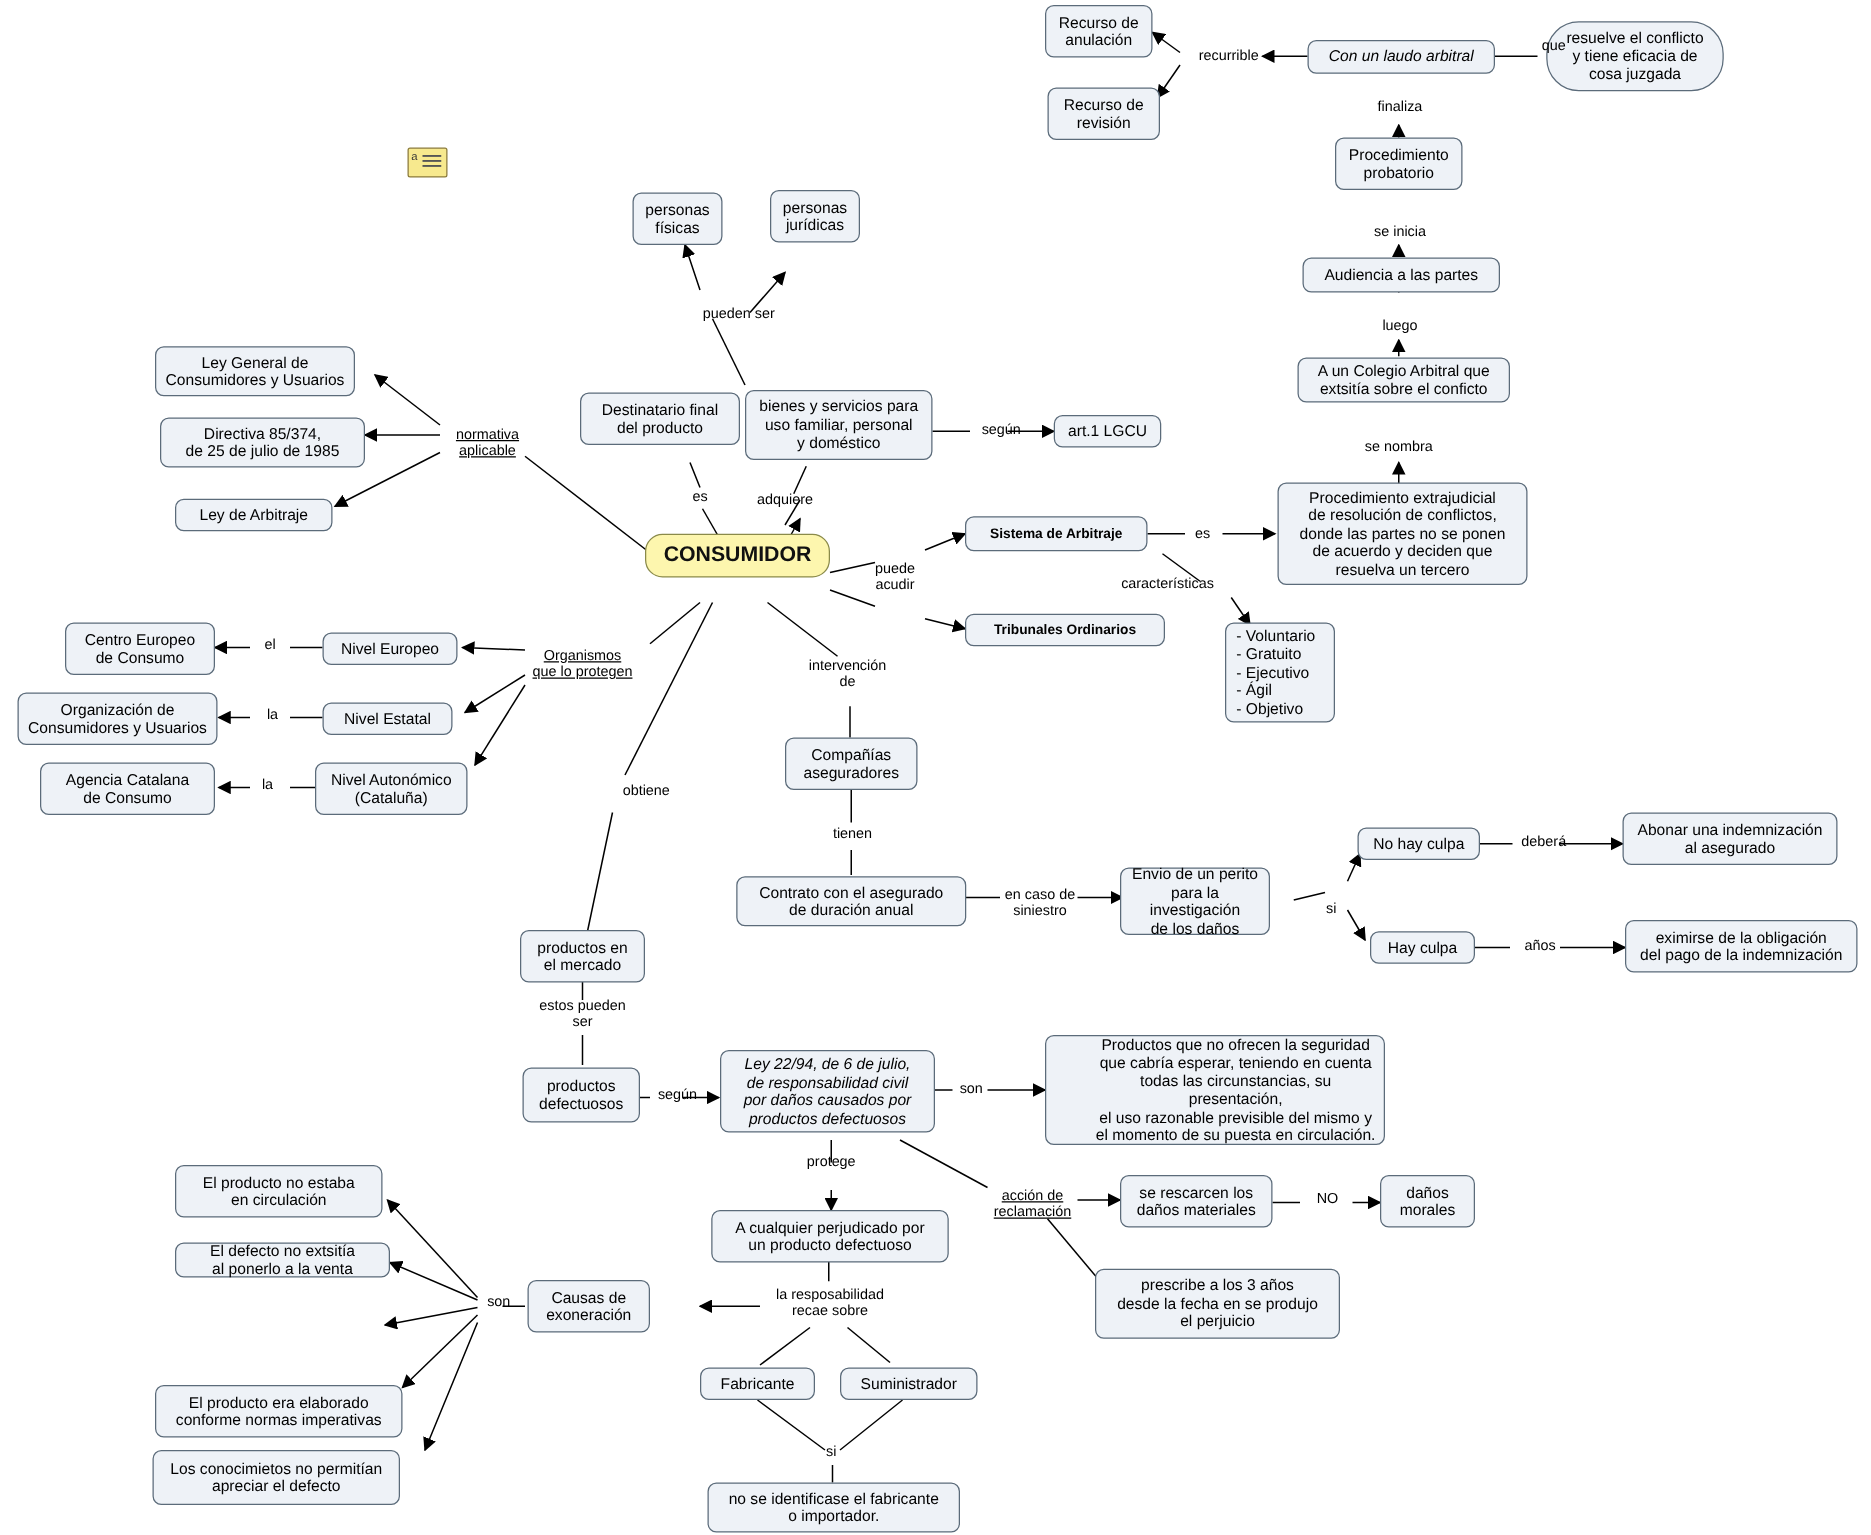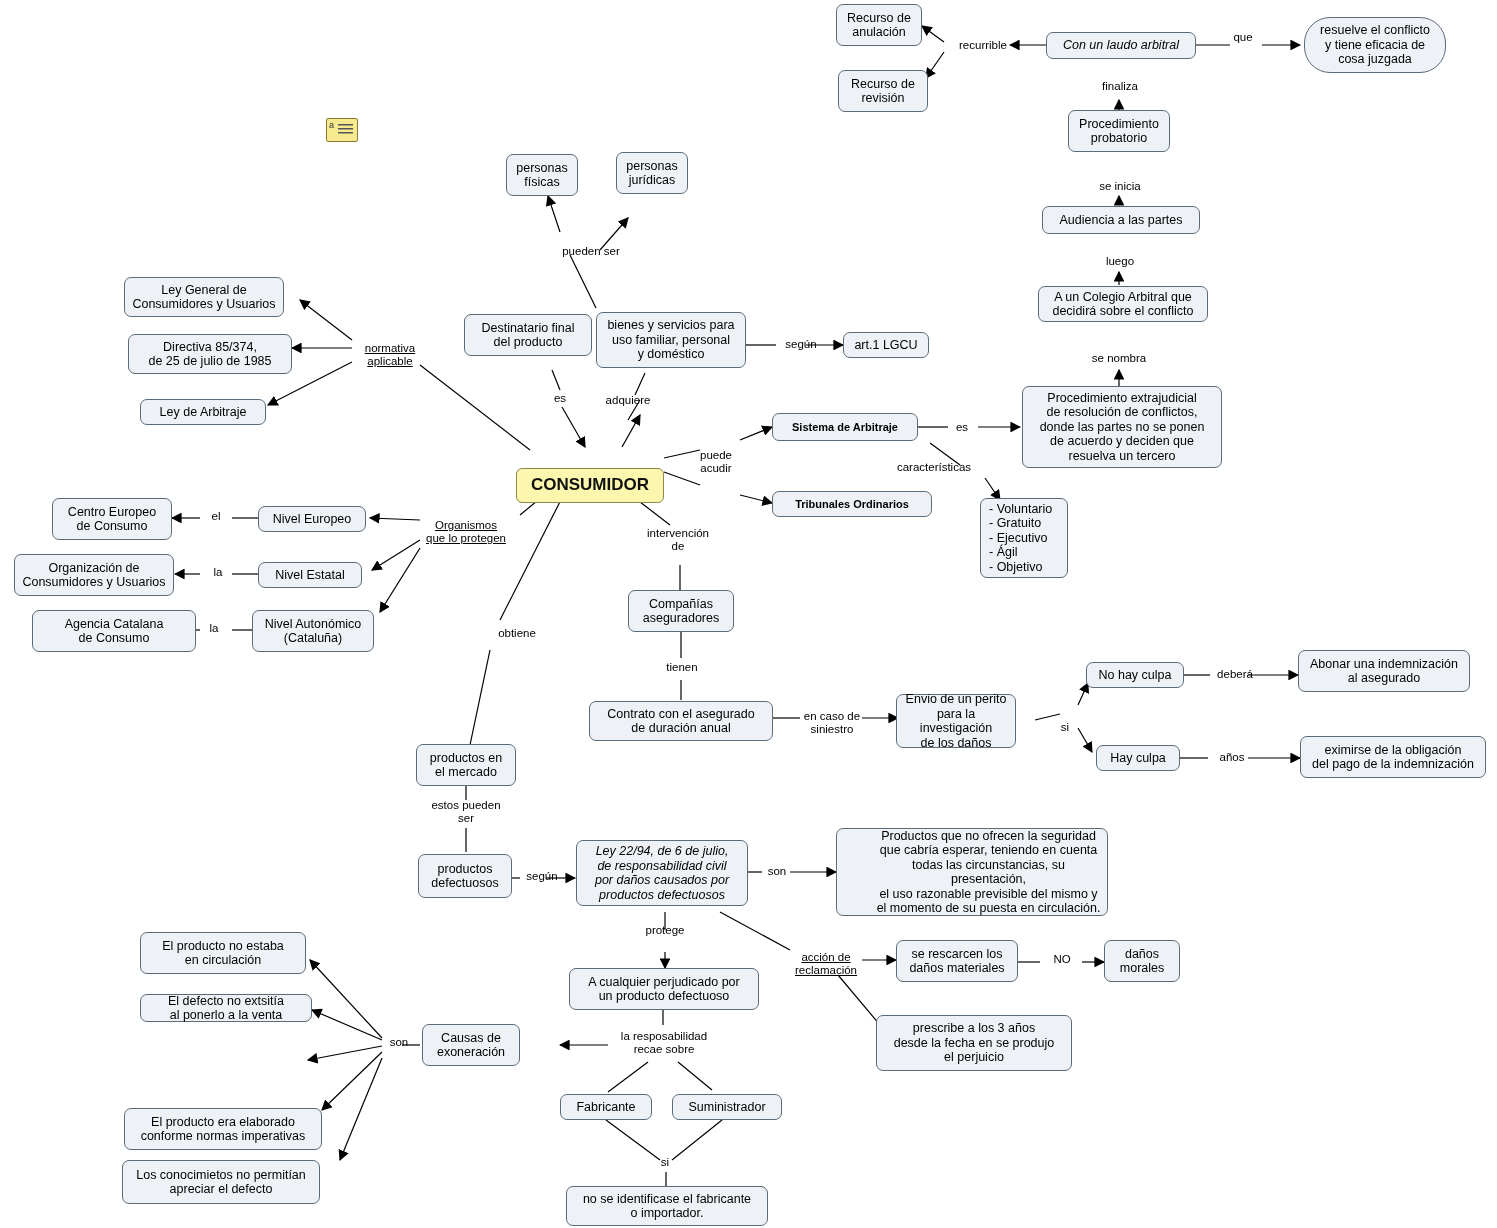--- a/index.html
+++ b/index.html
@@ -173,28 +173,28 @@
     </g>
   </svg>
 
   <div class="note-icon" style="left:326px;top:118px;"></div>
 
   <div class="node" style="left:836px;top:4px;width:86px;height:42px;">Recurso de
 anulación</div>
   <div class="node" style="left:838px;top:70px;width:90px;height:42px;">Recurso de
 revisión</div>
   <div class="node italic" style="left:1046px;top:32px;width:150px;height:27px;">Con un laudo arbitral</div>
-  <div class="node" style="left:1304px;top:17px;width:142px;height:56px;border-radius:26px;">resuelve el conflicto
+  <div class="node" style="left:1237px;top:17px;width:142px;height:56px;border-radius:26px;">resuelve el conflicto
 y tiene eficacia de
 cosa juzgada</div>
   <div class="node" style="left:1068px;top:110px;width:102px;height:42px;">Procedimiento
 probatorio</div>
   <div class="node" style="left:1042px;top:206px;width:158px;height:28px;">Audiencia a las partes</div>
   <div class="node" style="left:1038px;top:286px;width:170px;height:36px;">A un Colegio Arbitral que
-decidirá sobre el conflicto</div>
+extsitía sobre el conficto</div>
   <div class="node" style="left:1022px;top:386px;width:200px;height:82px;">Procedimiento extrajudicial
 de resolución de conflictos,
 donde las partes no se ponen
 de acuerdo y deciden que
 resuelva un tercero</div>
   <div class="node left" style="left:980px;top:498px;width:88px;height:80px;padding-left:8px;">- Voluntario
 - Gratuito
 - Ejecutivo
 - Ágil
 - Objetivo</div>
@@ -217,21 +217,21 @@
   <div class="node" style="left:128px;top:334px;width:164px;height:40px;">Directiva 85/374,
 de 25 de julio de 1985</div>
   <div class="node" style="left:140px;top:399px;width:126px;height:26px;">Ley de Arbitraje</div>
 
   <div class="node" style="left:52px;top:498px;width:120px;height:42px;">Centro Europeo
 de Consumo</div>
   <div class="node" style="left:258px;top:506px;width:108px;height:26px;">Nivel Europeo</div>
   <div class="node" style="left:14px;top:554px;width:160px;height:42px;">Organización de
 Consumidores y Usuarios</div>
   <div class="node" style="left:258px;top:562px;width:104px;height:26px;">Nivel Estatal</div>
-  <div class="node" style="left:32px;top:610px;width:164px;height:42px;">Agencia Catalana
+  <div class="node" style="left:32px;top:610px;width:140px;height:42px;">Agencia Catalana
 de Consumo</div>
   <div class="node" style="left:252px;top:610px;width:122px;height:42px;">Nivel Autonómico
 (Cataluña)</div>
 
   <div class="node" style="left:628px;top:590px;width:106px;height:42px;">Compañías
 aseguradores</div>
   <div class="node" style="left:589px;top:701px;width:184px;height:40px;">Contrato con el asegurado
 de duración anual</div>
   <div class="node" style="left:896px;top:694px;width:120px;height:54px;">Envio de un perito
 para la investigación
@@ -275,21 +275,21 @@
   <div class="node" style="left:122px;top:1160px;width:198px;height:44px;">Los conocimietos no permitían
 apreciar el defecto</div>
   <div class="node" style="left:124px;top:1108px;width:198px;height:42px;">El producto era elaborado
 conforme normas imperativas</div>
 
   <div class="node" style="left:560px;top:1094px;width:92px;height:26px;">Fabricante</div>
   <div class="node" style="left:672px;top:1094px;width:110px;height:26px;">Suministrador</div>
   <div class="node" style="left:566px;top:1186px;width:202px;height:40px;">no se identificase el fabricante
 o importador.</div>
 
-  <div class="node central" style="left:516px;top:468px;width:148px;height:35px;">CONSUMIDOR</div>
+  <div class="node central" style="left:516px;top:427px;width:148px;height:35px;border-radius:14px;">CONSUMIDOR</div>
 
   <div class="label" style="left:950px;top:39px;width:66px;">recurrible</div>
   <div class="label" style="left:1225px;top:31px;width:36px;">que</div>
   <div class="label" style="left:1090px;top:80px;width:60px;">finaliza</div>
   <div class="label" style="left:1088px;top:180px;width:64px;">se inicia</div>
   <div class="label" style="left:1096px;top:255px;width:48px;">luego</div>
   <div class="label" style="left:1082px;top:352px;width:74px;">se nombra</div>
   <div class="label" style="left:948px;top:421px;width:28px;">es</div>
   <div class="label" style="left:884px;top:461px;width:100px;">características</div>
   <div class="label" style="left:554px;top:245px;width:74px;">pueden ser</div>

